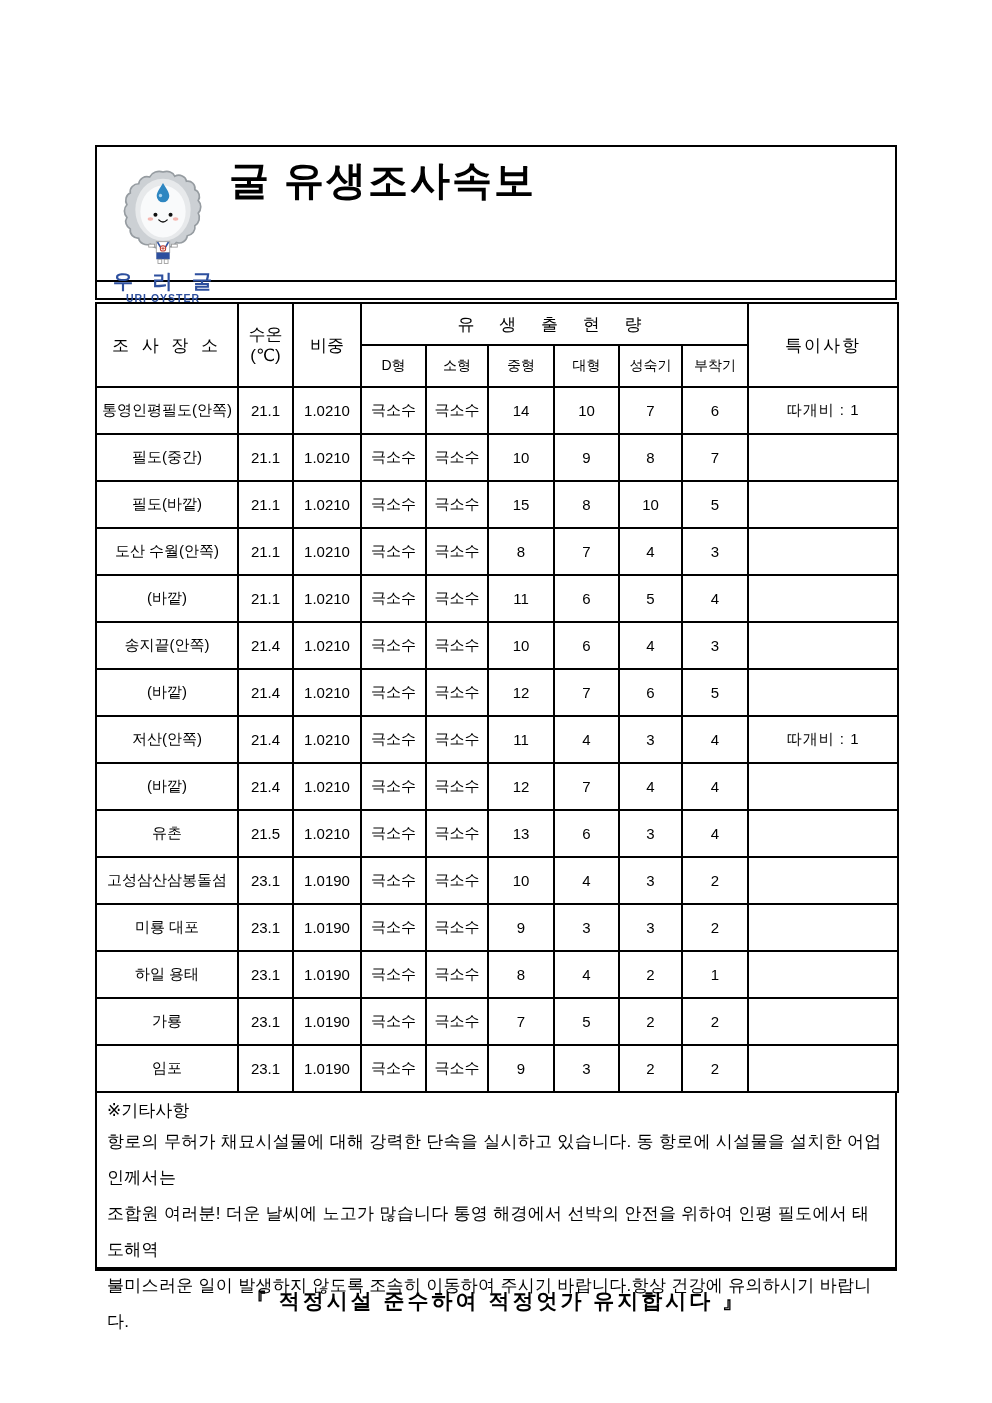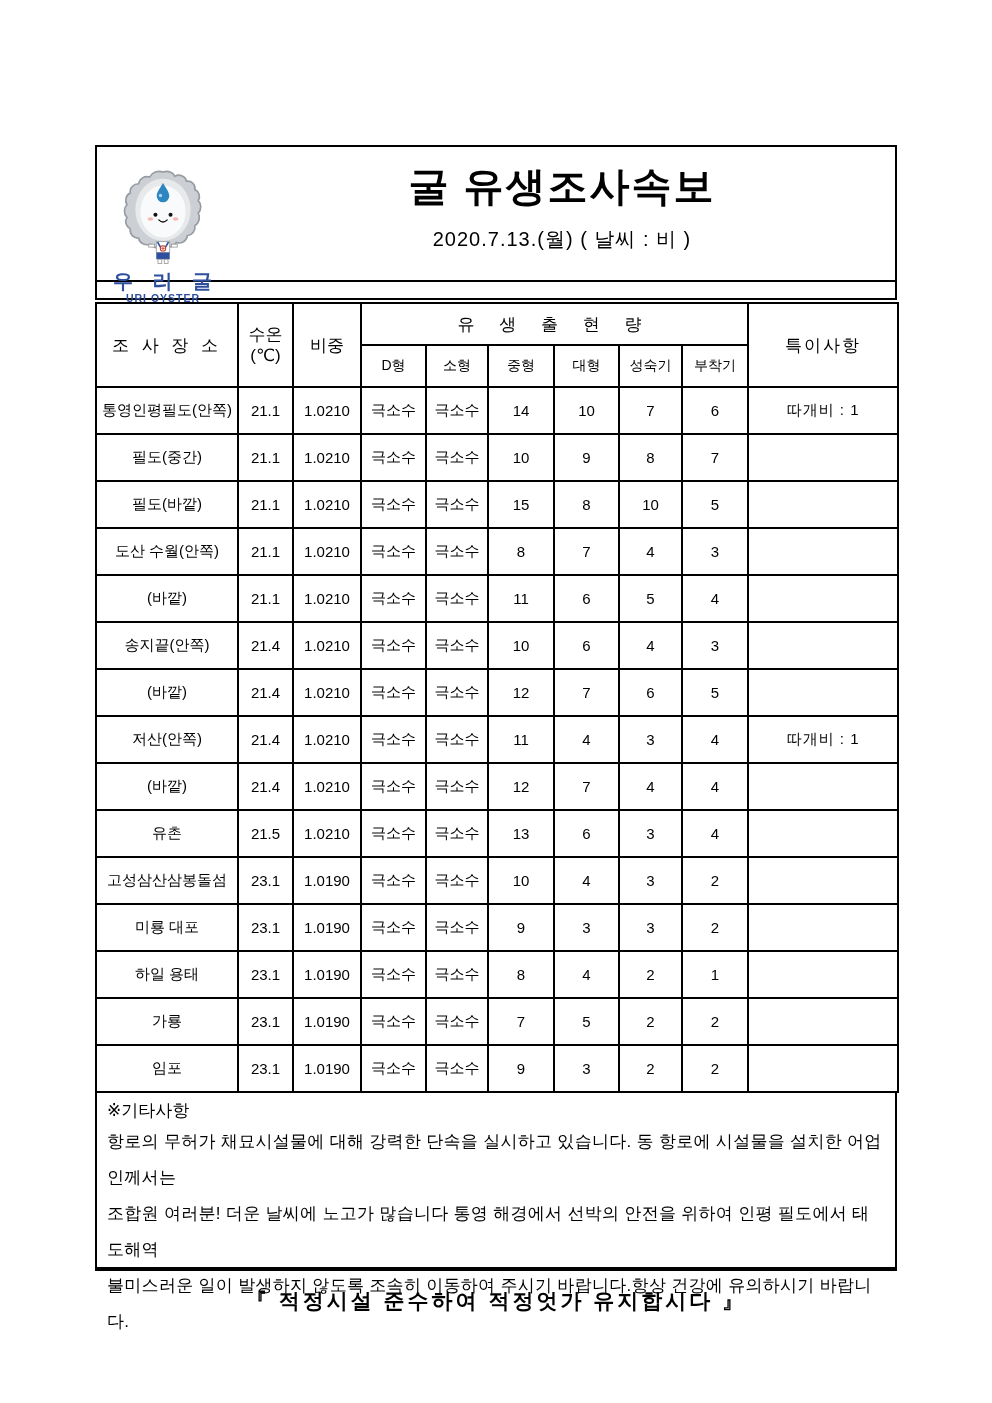--- a/index.html
+++ b/index.html
@@ -11,21 +11,21 @@
   .sheet{position:absolute;left:95px;top:145px;width:802px;}
 
   
   .header-box{
     box-sizing:border-box;border:2px solid #000;height:137px;
     display:flex;align-items:flex-start;
   }
   .logo{width:132px;text-align:center;padding-top:20px;flex:none;}
   .logo-ko{color:#2d4f9e;font-weight:bold;font-size:20px;letter-spacing:7px;line-height:1.1;margin-left:6px;}
   .logo-en{color:#2d4f9e;font-weight:bold;font-size:10.5px;letter-spacing:1px;}
-  .header-text{flex:1;text-align:center;padding-top:12px;}
+  .header-text{flex:1;padding-top:6px;}
   .title{font-size:40px;font-weight:bold;letter-spacing:2px;margin:0 0 12px 0;}
   .date-line{font-size:20px;letter-spacing:1px;margin-bottom:9px;}
   .surveyor-line{font-size:17px;letter-spacing:1px;}
 
   
   .spacer-box{box-sizing:border-box;border:2px solid #000;height:20px;margin-top:-2px;background:#fff;}
 
   
   table.survey{
     border-collapse:collapse;table-layout:fixed;width:802px;margin-top:2px;
@@ -80,21 +80,20 @@
         <path d="M50 95 v4 M48 97 h4" stroke="#c0392b" stroke-width="1"></path>
         <rect x="42" y="102" width="16" height="8" fill="#2d4f9e"></rect>
         <rect x="44" y="110" width="4.5" height="5" fill="#fff" stroke="#999" stroke-width="1"></rect>
         <rect x="51.5" y="110" width="4.5" height="5" fill="#fff" stroke="#999" stroke-width="1"></rect>
       </svg>
       <div class="logo-ko">우 리 굴</div>
       <div class="logo-en">URI OYSTER</div>
     </div>
     <div class="header-text">
       <h1 class="title">굴 유생조사속보</h1>
-      <div class="date-line">2020.7.13.(월) ( 날씨 : 비 )</div>
     </div>
   </div>
 
   <div class="spacer-box"></div>
 
   <table class="survey">
     <colgroup>
       <col style="width:142px">
         <col style="width:55px">
         <col style="width:68px">

